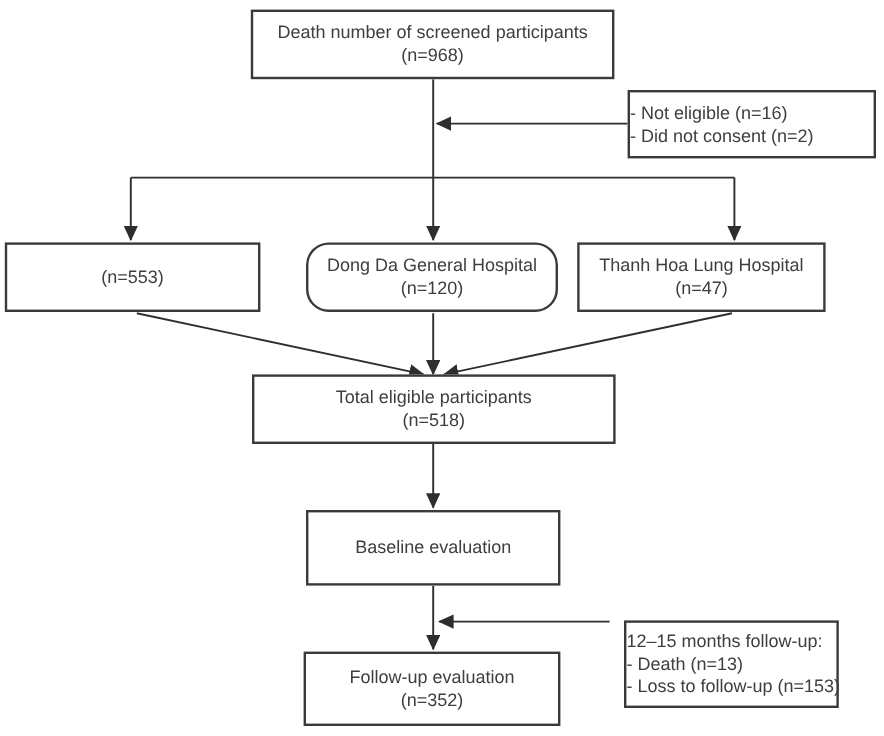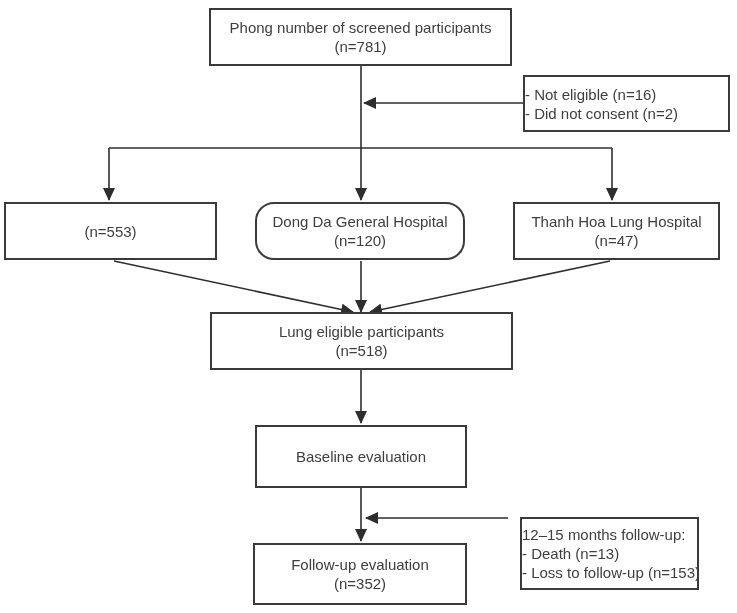--- a/index.html
+++ b/index.html
@@ -68,45 +68,45 @@
     <line x1="610" y1="261" x2="370" y2="312" marker-end="url(#ah)"></line>
 
     <line x1="361" y1="370" x2="361" y2="423" marker-end="url(#ah)"></line>
 
     <line x1="361" y1="488" x2="361" y2="541" marker-end="url(#ah)"></line>
 
     <line x1="508" y1="518" x2="366" y2="518" marker-end="url(#ah)"></line>
   </svg>
 
   <div class="node" style="left:209px;top:8px;width:303px;height:58px;">
-    <span>Phong number of screened participants</span>
-    <span>(n=781)</span>
+    <span>Death number of screened participants</span>
+    <span>(n=968)</span>
   </div>
 
   <div class="node left-align" style="left:523px;top:75px;width:207px;height:57px;">
     <span>- Not eligible (n=16)</span>
     <span>- Did not consent (n=2)</span>
   </div>
 
   <div class="node" style="left:4px;top:202px;width:213px;height:58px;">
     <span>(n=553)</span>
   </div>
 
   <div class="node" style="left:255px;top:202px;width:210px;height:58px;border-radius:19px;">
     <span>Dong Da General Hospital</span>
     <span>(n=120)</span>
   </div>
 
-  <div class="node" style="left:513px;top:202px;width:207px;height:58px;">
+  <div class="node" style="left:481px;top:202px;width:207px;height:58px;">
     <span>Thanh Hoa Lung Hospital</span>
     <span>(n=47)</span>
   </div>
 
   <div class="node" style="left:210px;top:312px;width:303px;height:58px;">
-    <span>Lung eligible participants</span>
+    <span>Total eligible participants</span>
     <span>(n=518)</span>
   </div>
 
   <div class="node" style="left:255px;top:425px;width:212px;height:63px;">
     <span>Baseline evaluation</span>
   </div>
 
   <div class="node left-align" style="left:520px;top:480px;width:179px;height:73px;margin-top:37px;">
     <span>12–15 months follow-up:</span>
     <span>- Death (n=13)</span>

